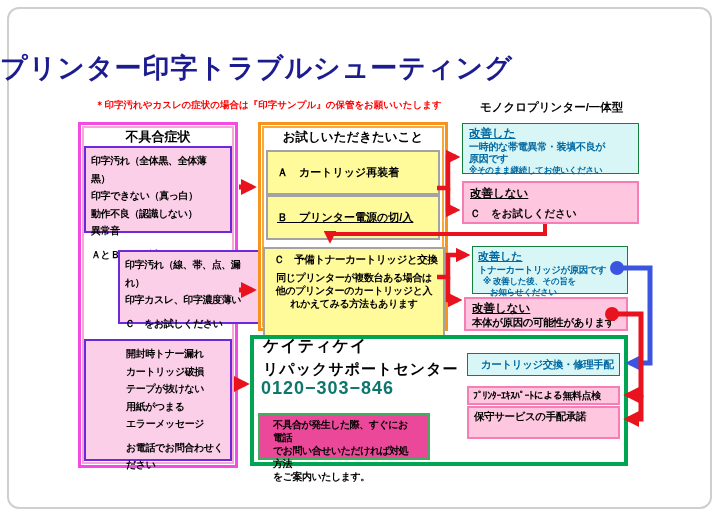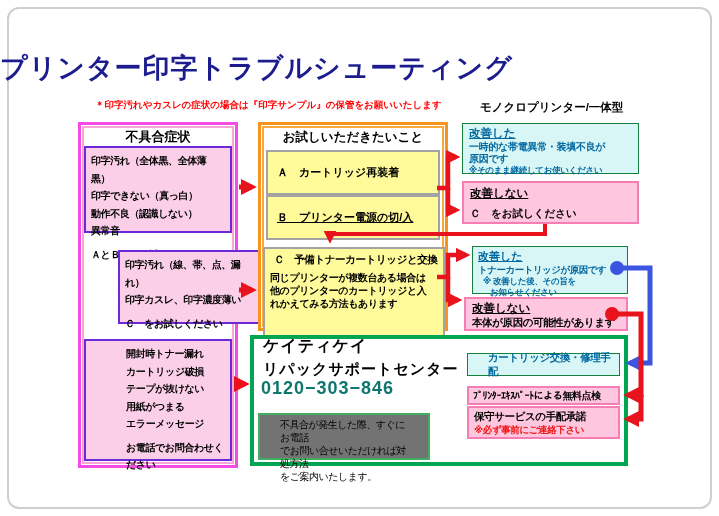--- a/index.html
+++ b/index.html
@@ -28,43 +28,43 @@
   #sym1 { left:84px; top:146px; width:148px; height:87px; }
   #sym2 { left:84px; top:250px; width:148px; height:74px;margin-left:34px; }
   #sym3 { left:84px; top:339px; width:148px; height:122px;padding-left:40px; }
   .gap-top-sm { margin-top:6px; }
 
   .yellowbox { background:#fffa9a; border:2px solid #a3a3a3; color:#000; font-weight:bold; }
   #boxA { left:266px; top:150px; width:174px; height:45px; font-size:11px; display:flex; align-items:center; padding-left:9px; }
   #boxB { left:266px; top:195px; width:174px; height:45px; font-size:11px; display:flex; align-items:center; padding-left:9px;text-decoration:underline; }
   #boxC { left:263px; top:247px; width:182px; height:101px; font-size:10px; padding:4px 5px; letter-spacing:-0.4px; }
   #boxC .c-title { font-size:10.5px; margin-bottom:4px; padding-left:4px; }
-  #boxC .c-line { line-height:13px; }
+  #boxC .c-line { line-height:13px;text-align:center; }
 
   .cyanbox { background:#d8f6f6; border:1px solid #15803d; color:#0369a1; font-weight:bold; }
   .rpinkbox { background:#ffc7df; border:2px solid #f67eb5; color:#000; font-weight:bold; }
   .o-title { font-size:11.5px; text-decoration:underline; }
   #cyan1 { left:462px; top:123px; width:177px; height:51px; padding:2px 6px; }
   #cyan1 .l { font-size:10px; line-height:12px; letter-spacing:-0.3px; }
   #cyan1 .n { font-size:8.5px; line-height:11px; letter-spacing:-0.3px; }
   #pink1 { left:462px; top:181px; width:177px; height:43px; padding:3px 6px; }
   #pink1 .a { font-size:10.5px; margin-top:6px; }
   #cyan2 { left:472px; top:246px; width:156px; height:48px; padding:2px 5px; }
   #cyan2 .o-title { font-size:11px; }
   #cyan2 .l { font-size:9.5px; line-height:12px; letter-spacing:-0.5px; }
   #cyan2 .n1 { font-size:8.5px; line-height:10.5px; padding-left:5px; letter-spacing:-0.3px;}
   #cyan2 .n2 { font-size:8.5px; line-height:10.5px; padding-left:12px; letter-spacing:-0.3px;}
   #pink2 { left:464px; top:297px; width:164px; height:34px; padding:2px 6px; }
   #pink2 .l { font-size:10.5px; line-height:13px; letter-spacing:-0.4px; }
 
   #sup-company { left:263px; top:336px; font-size:16px; font-weight:bold; letter-spacing:1px; }
   #sup-center  { left:263px; top:360px; font-size:15px; font-weight:bold; letter-spacing:1px; }
   #sup-phone   { left:261px; top:378px; font-size:18px; font-weight:bold; color:#0f766e; letter-spacing:1px; }
-  #sup-msg { left:258px; top:413px; width:172px; height:47px; background:#737373; border:2px solid #41ae5f; font-size:10px; font-weight:normal; padding:3px 20px; line-height:13px; letter-spacing:-0.5px; }
-  #opt-repair { left:467px; top:353px; width:153px; height:23px; display:flex; align-items:center; padding-left:20px; font-size:10.5px; letter-spacing:-0.4px; }
+  #sup-msg { left:258px; top:413px; width:172px; height:47px; background:#ec4899; border:2px solid #41ae5f; font-size:10px; font-weight:bold; padding:3px 13px; line-height:13px; letter-spacing:-0.5px; }
+  #opt-repair { left:467px; top:353px; width:153px; height:23px; display:flex; align-items:center; padding-left:13px; font-size:10.5px; letter-spacing:-0.4px; }
   #opt-inspect { left:467px; top:386px; width:153px; height:19px; display:flex; align-items:center; padding-left:4px; font-size:10px; letter-spacing:-0.4px; }
   #opt-maint { left:467px; top:406px; width:153px; height:33px; padding:2px 5px; }
   #opt-maint .m1 { font-size:10.5px; font-weight:bold; letter-spacing:-0.4px; }
   #opt-maint .m2 { font-size:9.5px; font-weight:bold; color:#ee1111; letter-spacing:-0.4px; }
 
   #connectors { left:0; top:0; width:719px; height:516px; pointer-events:none; }
 </style>
 </head>
 <body>
 
@@ -145,21 +145,20 @@
 <div id="sup-phone" class="abs">0120−303−846</div>
 <div id="sup-msg" class="abs">
   <div>不具合が発生した際、すぐにお電話</div>
   <div>でお問い合せいただければ対処方法</div>
   <div>をご案内いたします。</div>
 </div>
 <div id="opt-repair" class="abs cyanbox">カートリッジ交換・修理手配</div>
 <div id="opt-inspect" class="abs rpinkbox">ﾌﾟﾘﾝﾀｰｴｷｽﾊﾟｰﾄによる無料点検</div>
 <div id="opt-maint" class="abs rpinkbox">
   <div class="m1">保守サービスの手配承諾</div>
-  <div class="m2">※必ず事前にご連絡下さい</div>
 </div>
 
 <svg id="connectors" class="abs" width="719" height="516" viewBox="0 0 719 516" xmlns="http://www.w3.org/2000/svg">
   <defs>
     <marker id="ra" viewBox="0 0 10 10" refX="7" refY="5" markerWidth="3.2" markerHeight="3.2" orient="auto-start-reverse">
       <path d="M0,0 L10,5 L0,10 z" fill="#e8131c"></path>
     </marker>
     <marker id="ba" viewBox="0 0 10 10" refX="7" refY="5" markerWidth="3.2" markerHeight="3.2" orient="auto-start-reverse">
       <path d="M0,0 L10,5 L0,10 z" fill="#3b55e0"></path>
     </marker>

